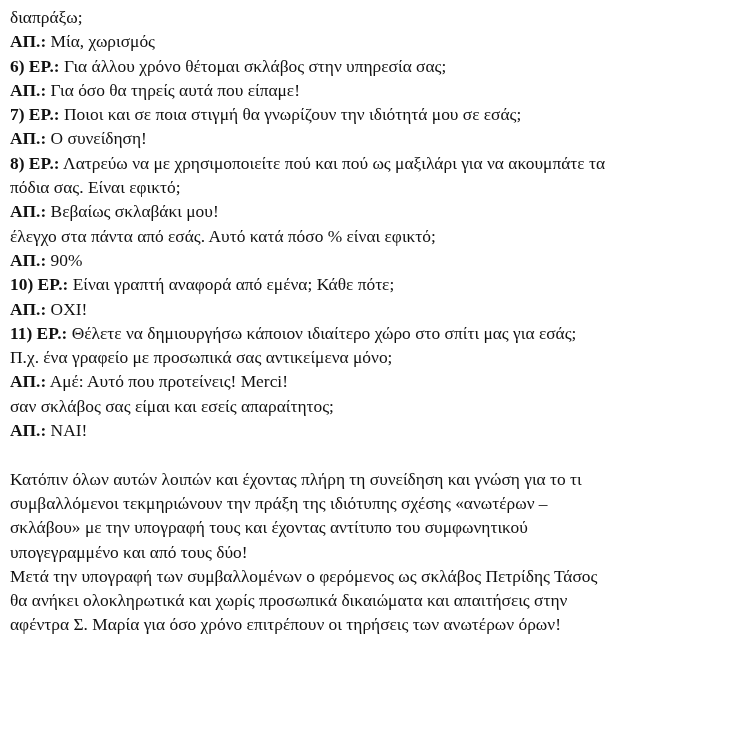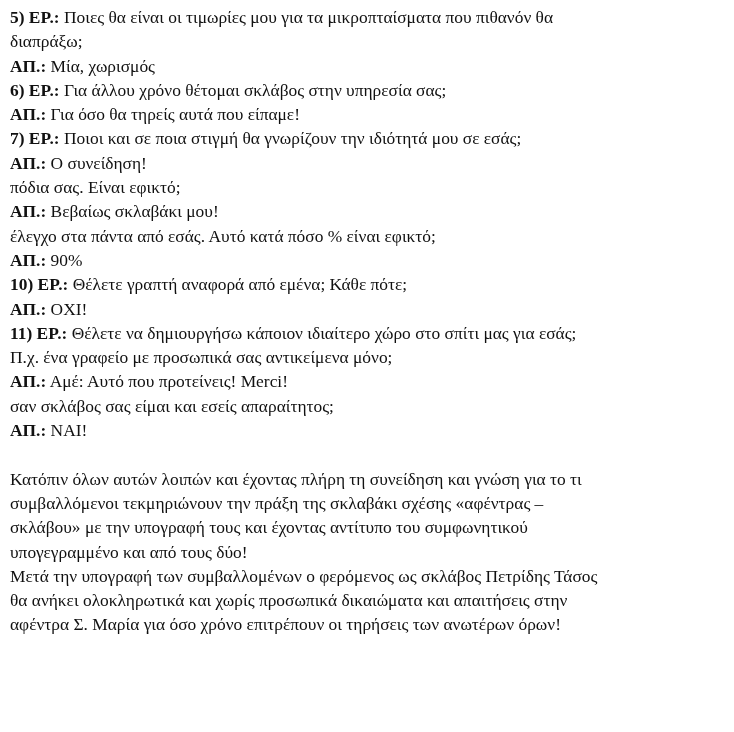--- a/index.html
+++ b/index.html
@@ -32,48 +32,48 @@
     }
     .lbl {
       font-weight: bold;
     }
   </style>
 </head>
 <body>
 
 <div class="doc">
 
-  <div class="line"><span class="lbl">5)</span> <span class="lbl">ΕΡ.:</span> <span>Ποιες θα είναι οι τιμωρίες μου για τα μικροπταίσματα που πιθανόν θα</span></div>
   <div class="line"><span>διαπράξω;</span></div>
   <div class="line"><span class="lbl">ΑΠ.:</span> <span>Μία, χωρισμός</span></div>
 
   <div class="line"><span class="lbl">6)</span> <span class="lbl">ΕΡ.:</span> <span>Για άλλου χρόνο θέτομαι σκλάβος στην υπηρεσία σας;</span></div>
   <div class="line"><span class="lbl">ΑΠ.:</span> <span>Για όσο θα τηρείς αυτά που είπαμε!</span></div>
 
   <div class="line"><span class="lbl">7)</span> <span class="lbl">ΕΡ.:</span> <span>Ποιοι και σε ποια στιγμή θα γνωρίζουν την ιδιότητά μου σε εσάς;</span></div>
   <div class="line"><span class="lbl">ΑΠ.:</span> <span>Ο συνείδηση!</span></div>
 
+  <div class="line"><span class="lbl">8)</span> <span class="lbl">ΕΡ.:</span> <span>Λατρεύω να με χρησιμοποιείτε πού και πού ως μαξιλάρι για να ακουμπάτε τα</span></div>
   <div class="line"><span>πόδια σας. Είναι εφικτό;</span></div>
   <div class="line"><span class="lbl">ΑΠ.:</span> <span>Βεβαίως σκλαβάκι μου!</span></div>
 
   <div class="line"><span>έλεγχο στα πάντα από εσάς. Αυτό κατά πόσο % είναι εφικτό;</span></div>
   <div class="line"><span class="lbl">ΑΠ.:</span> <span>90%</span></div>
 
-  <div class="line"><span class="lbl">10)</span> <span class="lbl">ΕΡ.:</span> <span>Θέλετε γραπτή αναφορά από εμένα; Κάθε πότε;</span></div>
+  <div class="line"><span class="lbl">10)</span> <span class="lbl">ΕΡ.:</span> <span>Είναι γραπτή αναφορά από εμένα; Κάθε πότε;</span></div>
   <div class="line"><span class="lbl">ΑΠ.:</span> <span>ΟΧΙ!</span></div>
 
   <div class="line"><span class="lbl">11)</span> <span class="lbl">ΕΡ.:</span> <span>Θέλετε να δημιουργήσω κάποιον ιδιαίτερο χώρο στο σπίτι μας για εσάς;</span></div>
   <div class="line"><span>Π.χ. ένα γραφείο με προσωπικά σας αντικείμενα μόνο;</span></div>
   <div class="line"><span class="lbl">ΑΠ.:</span> <span>Αμέ: Αυτό που προτείνεις! Merci!</span></div>
 
   <div class="line"><span>σαν σκλάβος σας είμαι και εσείς απαραίτητος;</span></div>
   <div class="line"><span class="lbl">ΑΠ.:</span> <span>ΝΑΙ!</span></div>
 
   <div class="blank"></div>
 
   <div class="line">Κατόπιν όλων αυτών λοιπών και έχοντας πλήρη τη συνείδηση και γνώση για το τι</div>
-  <div class="line">συμβαλλόμενοι τεκμηριώνουν την πράξη της σκλαβάκι σχέσης «αφέντρας –</div>
+  <div class="line">συμβαλλόμενοι τεκμηριώνουν την πράξη της ιδιότυπης σχέσης «ανωτέρων –</div>
   <div class="line">σκλάβου» με την υπογραφή τους και έχοντας αντίτυπο του συμφωνητικού</div>
   <div class="line">υπογεγραμμένο και από τους δύο!</div>
   <div class="line">Μετά την υπογραφή των συμβαλλομένων ο φερόμενος ως σκλάβος Πετρίδης Τάσος</div>
   <div class="line">θα ανήκει ολοκληρωτικά και χωρίς προσωπικά δικαιώματα και απαιτήσεις στην</div>
   <div class="line">αφέντρα Σ. Μαρία για όσο χρόνο επιτρέπουν οι τηρήσεις των ανωτέρων όρων!</div>
 </div>
 
 </body></html>

